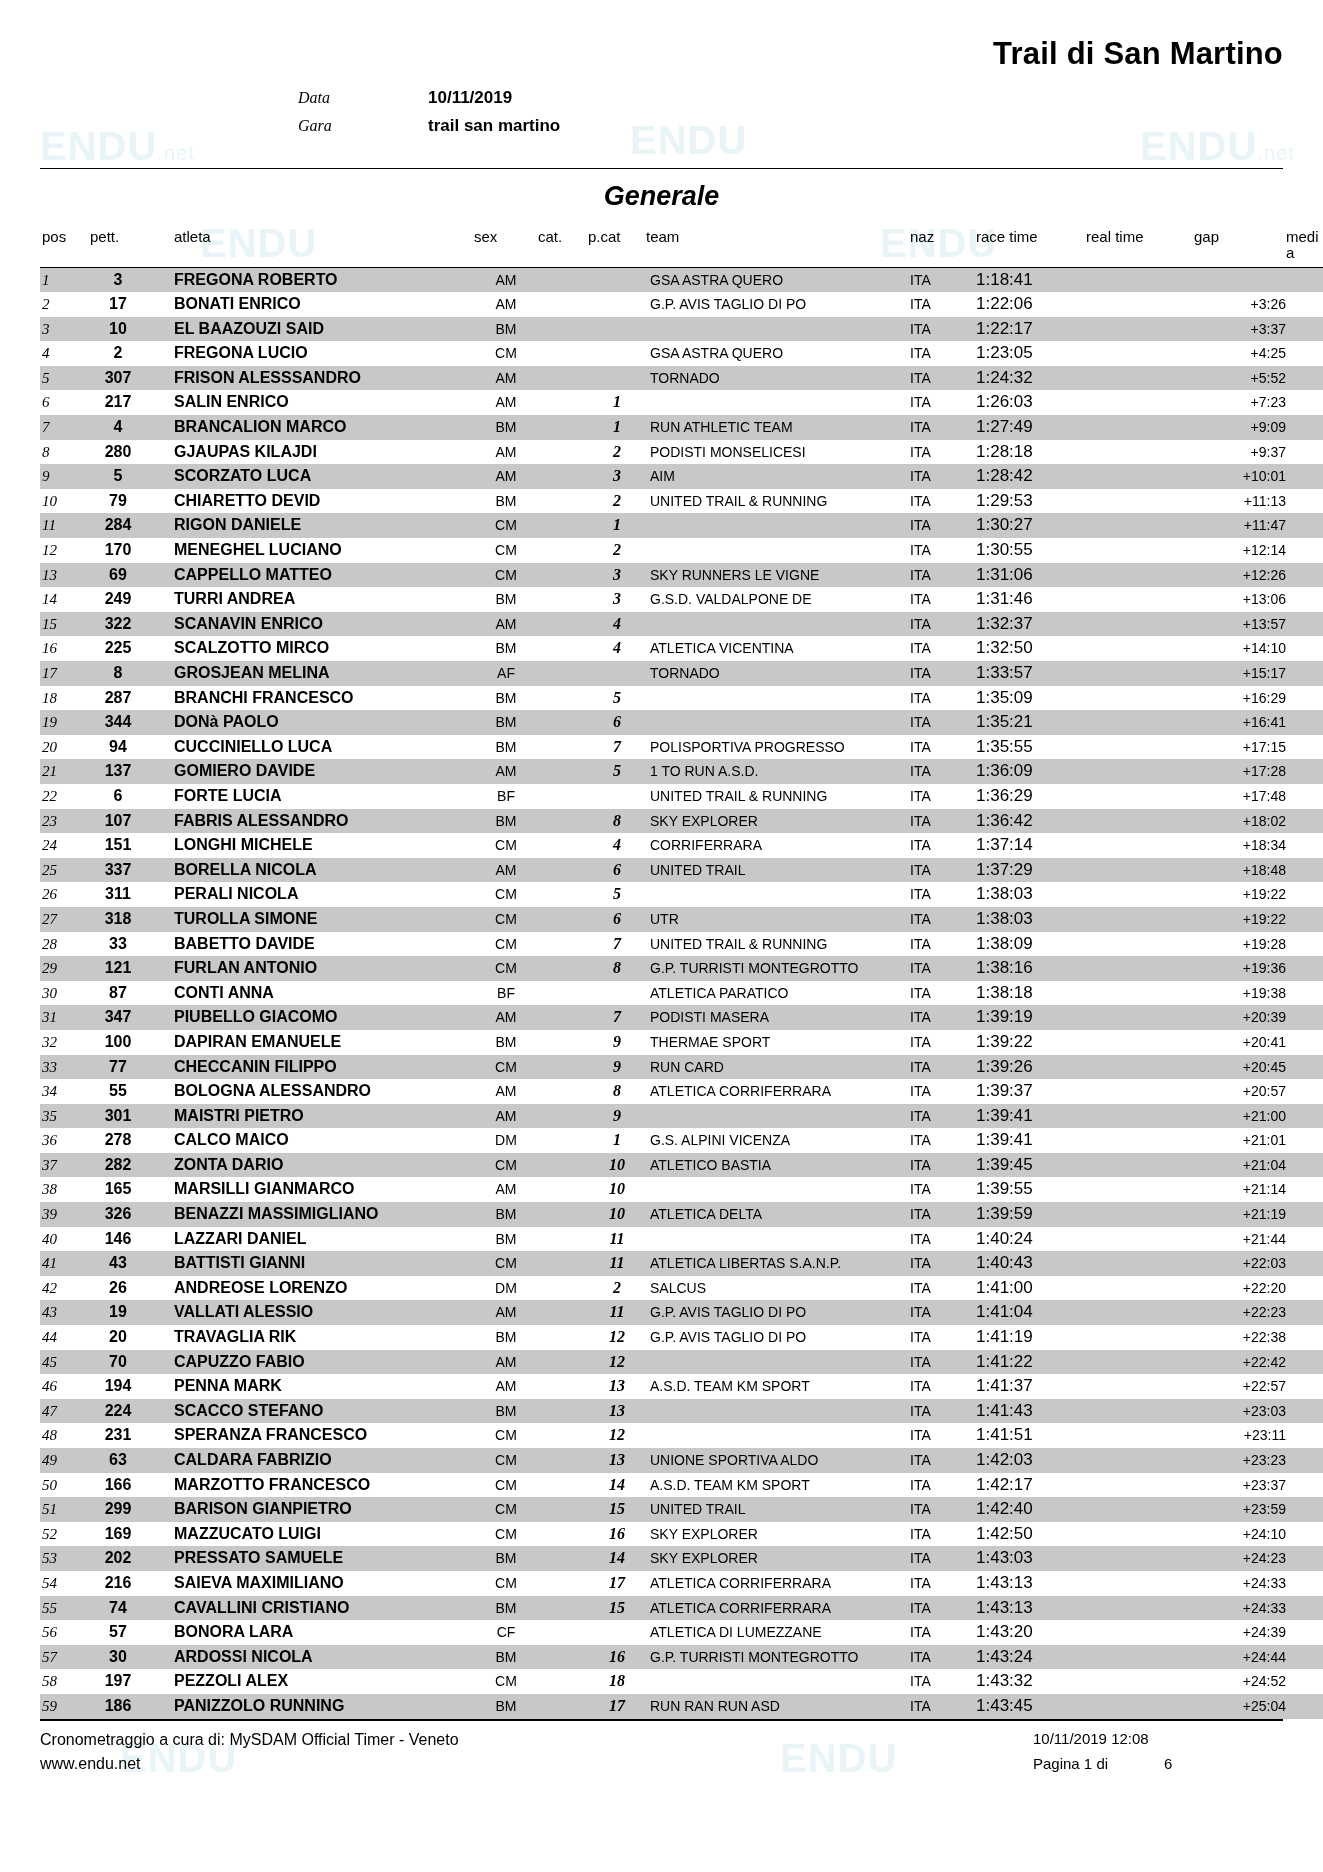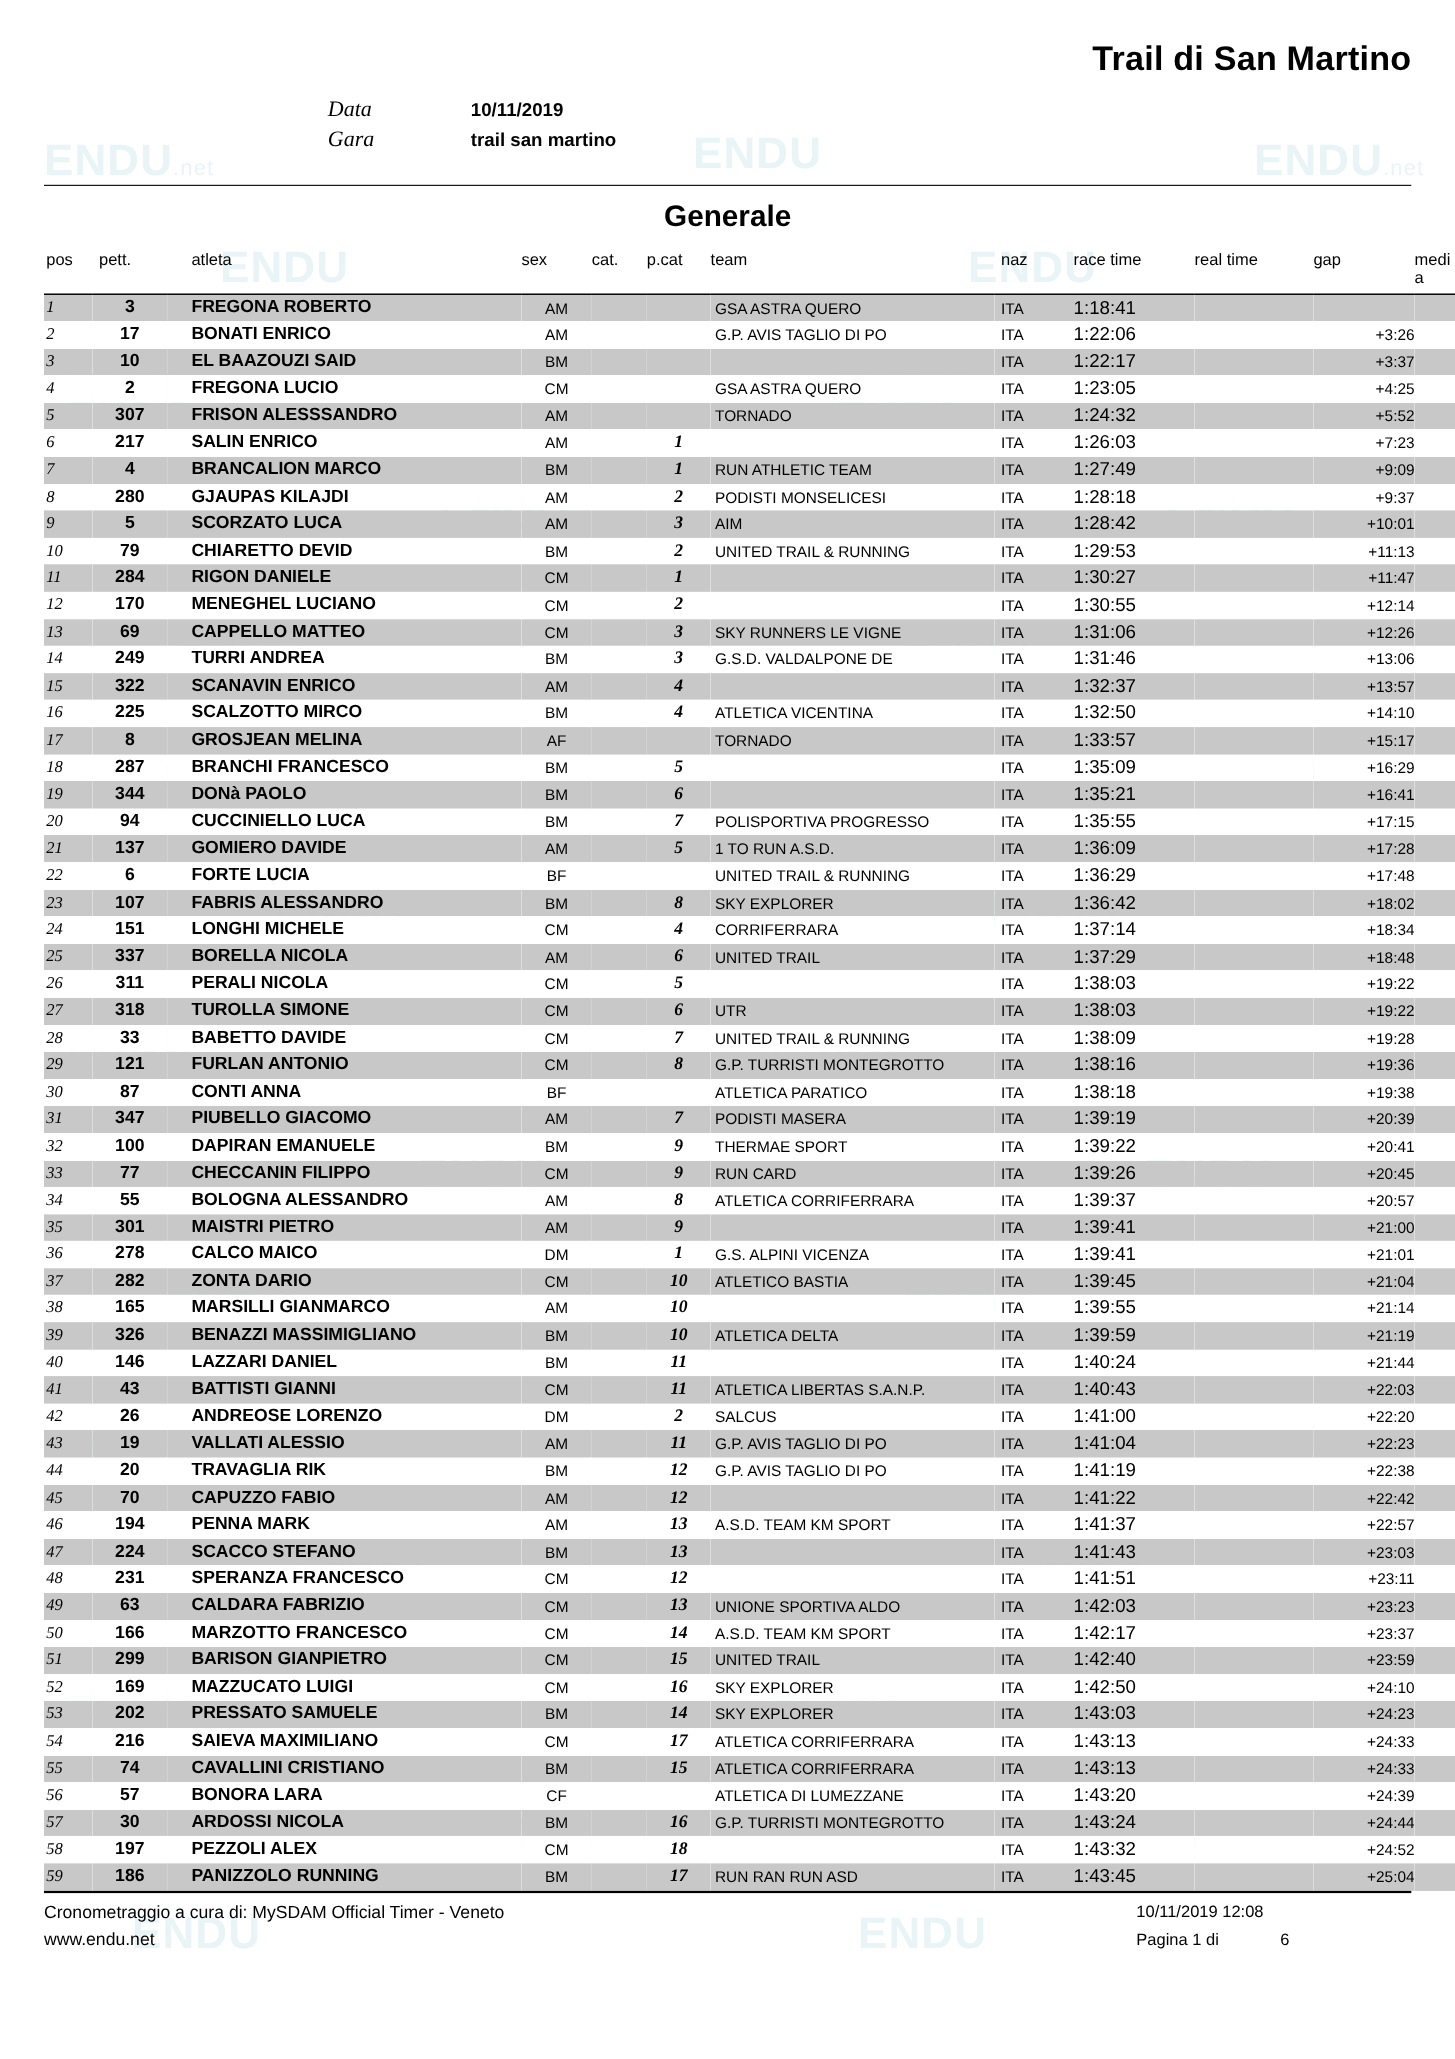--- a/index.html
+++ b/index.html
@@ -58,21 +58,21 @@
     margin-left: 258px;
     font-size: 0;
   }
   .meta-row {
     display: flex;
     align-items: baseline;
     height: 28px;
   }
   .meta-label {
     width: 130px;
-    font-size: 20px;
+    font-size: 16px;
     font-style: italic;
     font-family: "Liberation Serif", serif;
     text-align: left;
   }
   .meta-value {
     font-size: 17px;
     font-weight: bold;
   }
 
   .rule-top {
@@ -82,20 +82,21 @@
     margin-top: 24px;
   }
 
   .section-title {
     position: relative;
     z-index: 2;
     text-align: center;
     font-size: 27px;
     font-weight: bold;
     margin: 12px 0 14px 0;
+    font-style: italic;
   }
 
   
   table.results {
     position: relative;
     z-index: 2;
     width: 100%;
     border-collapse: collapse;
     font-size: 15px;
     table-layout: fixed;

